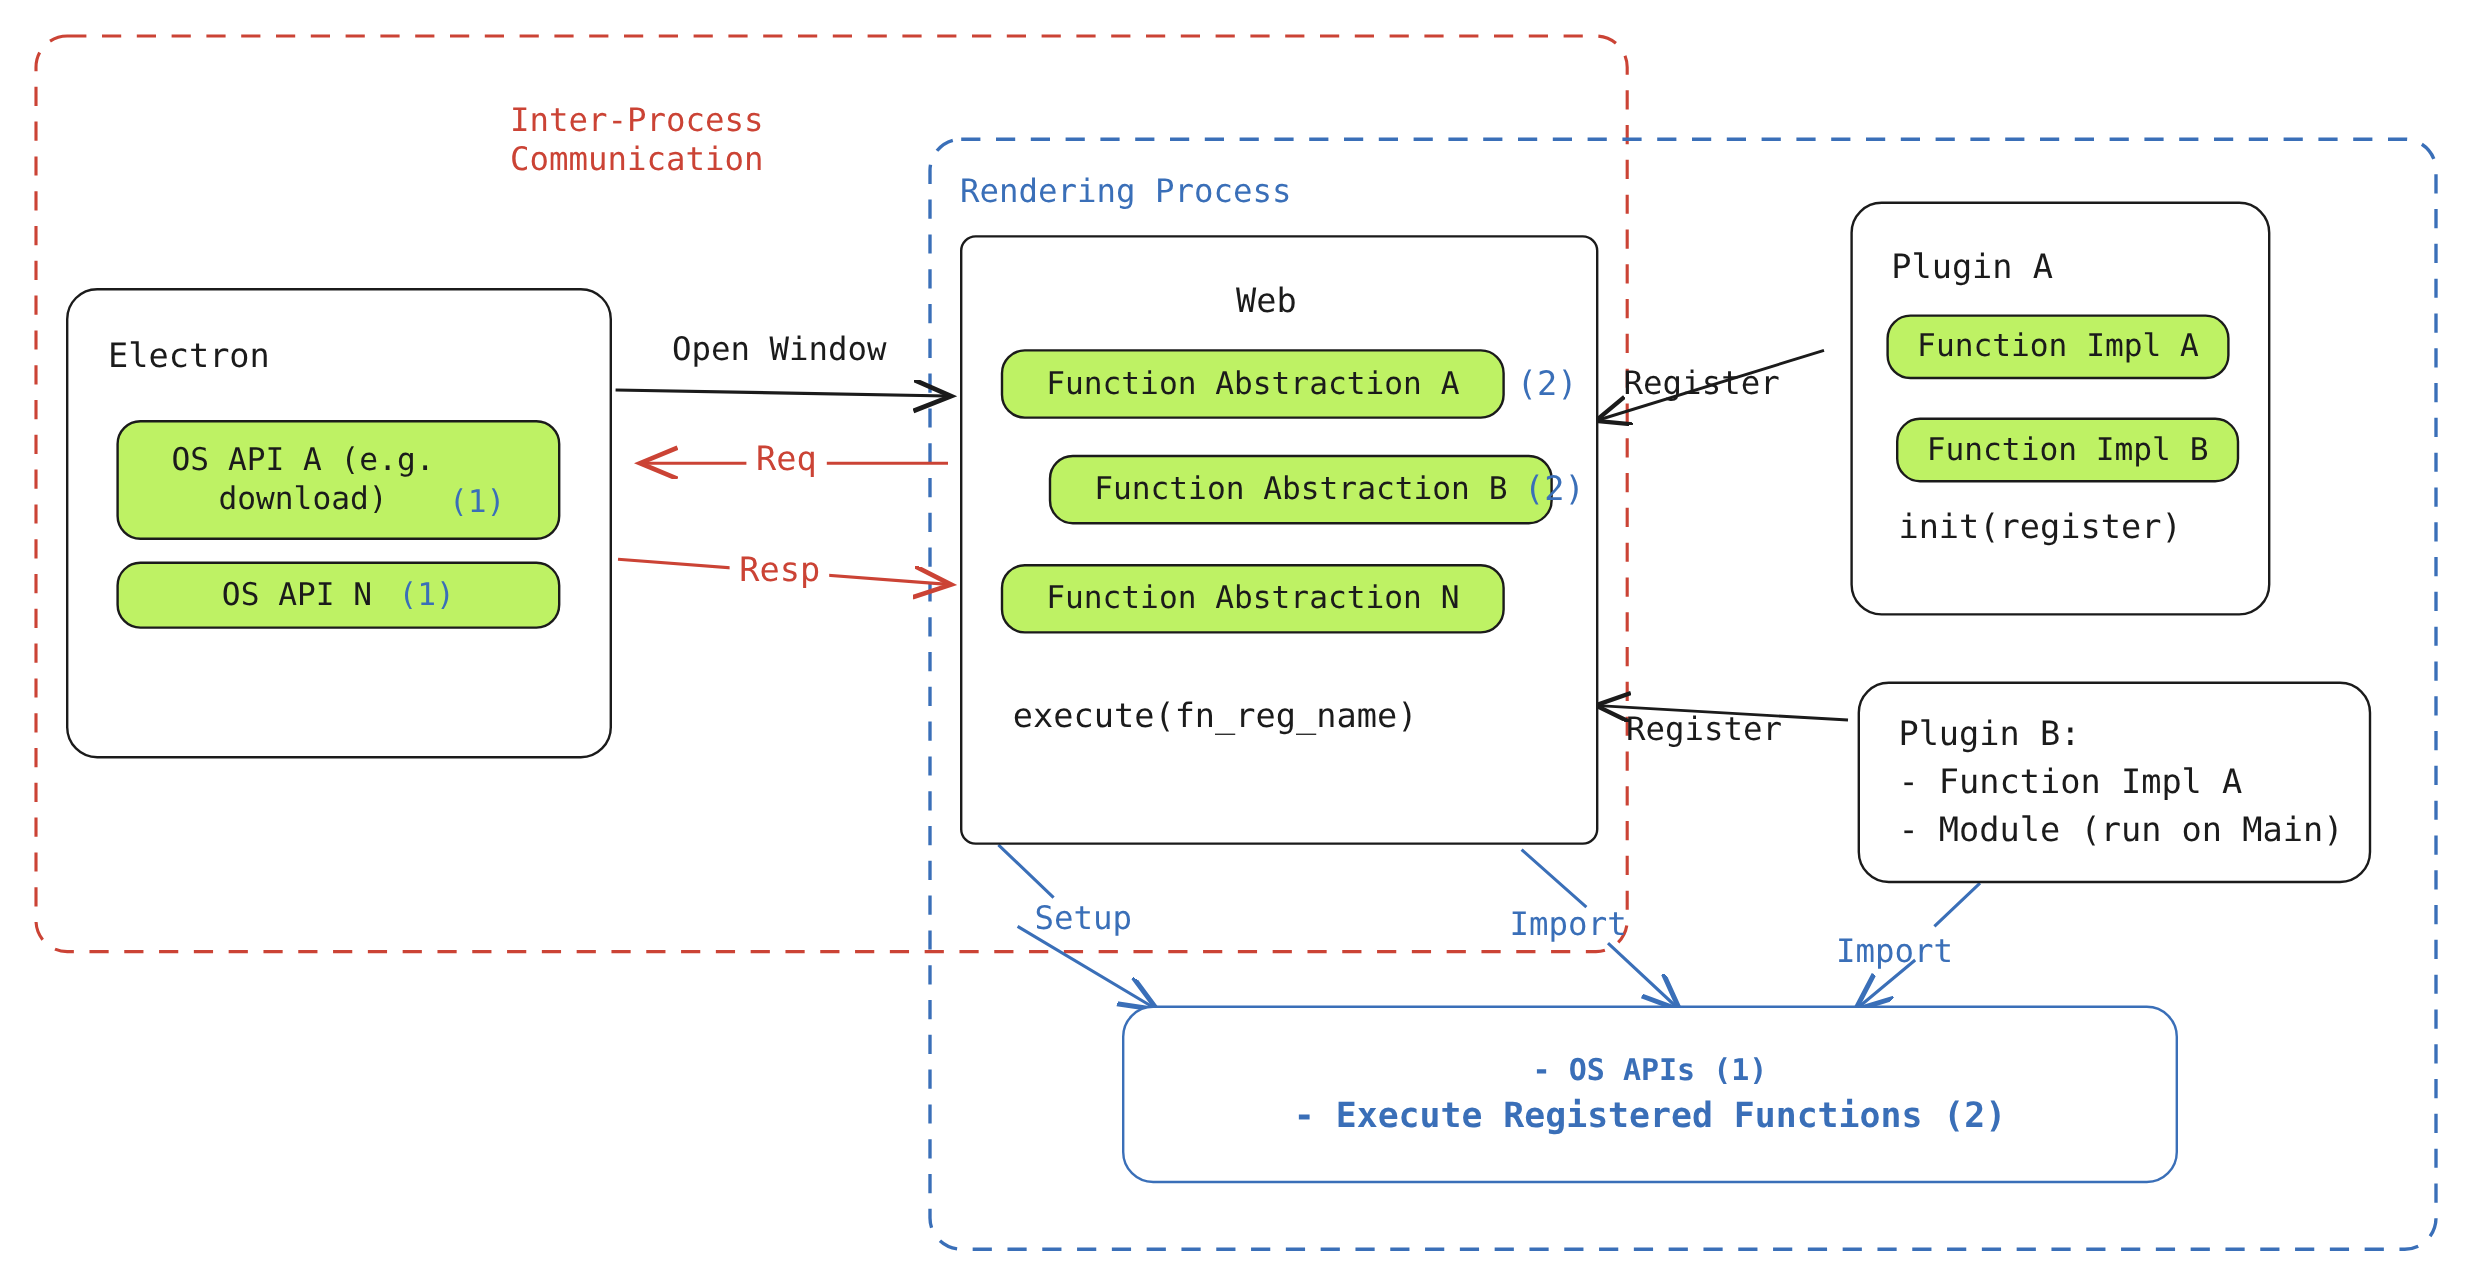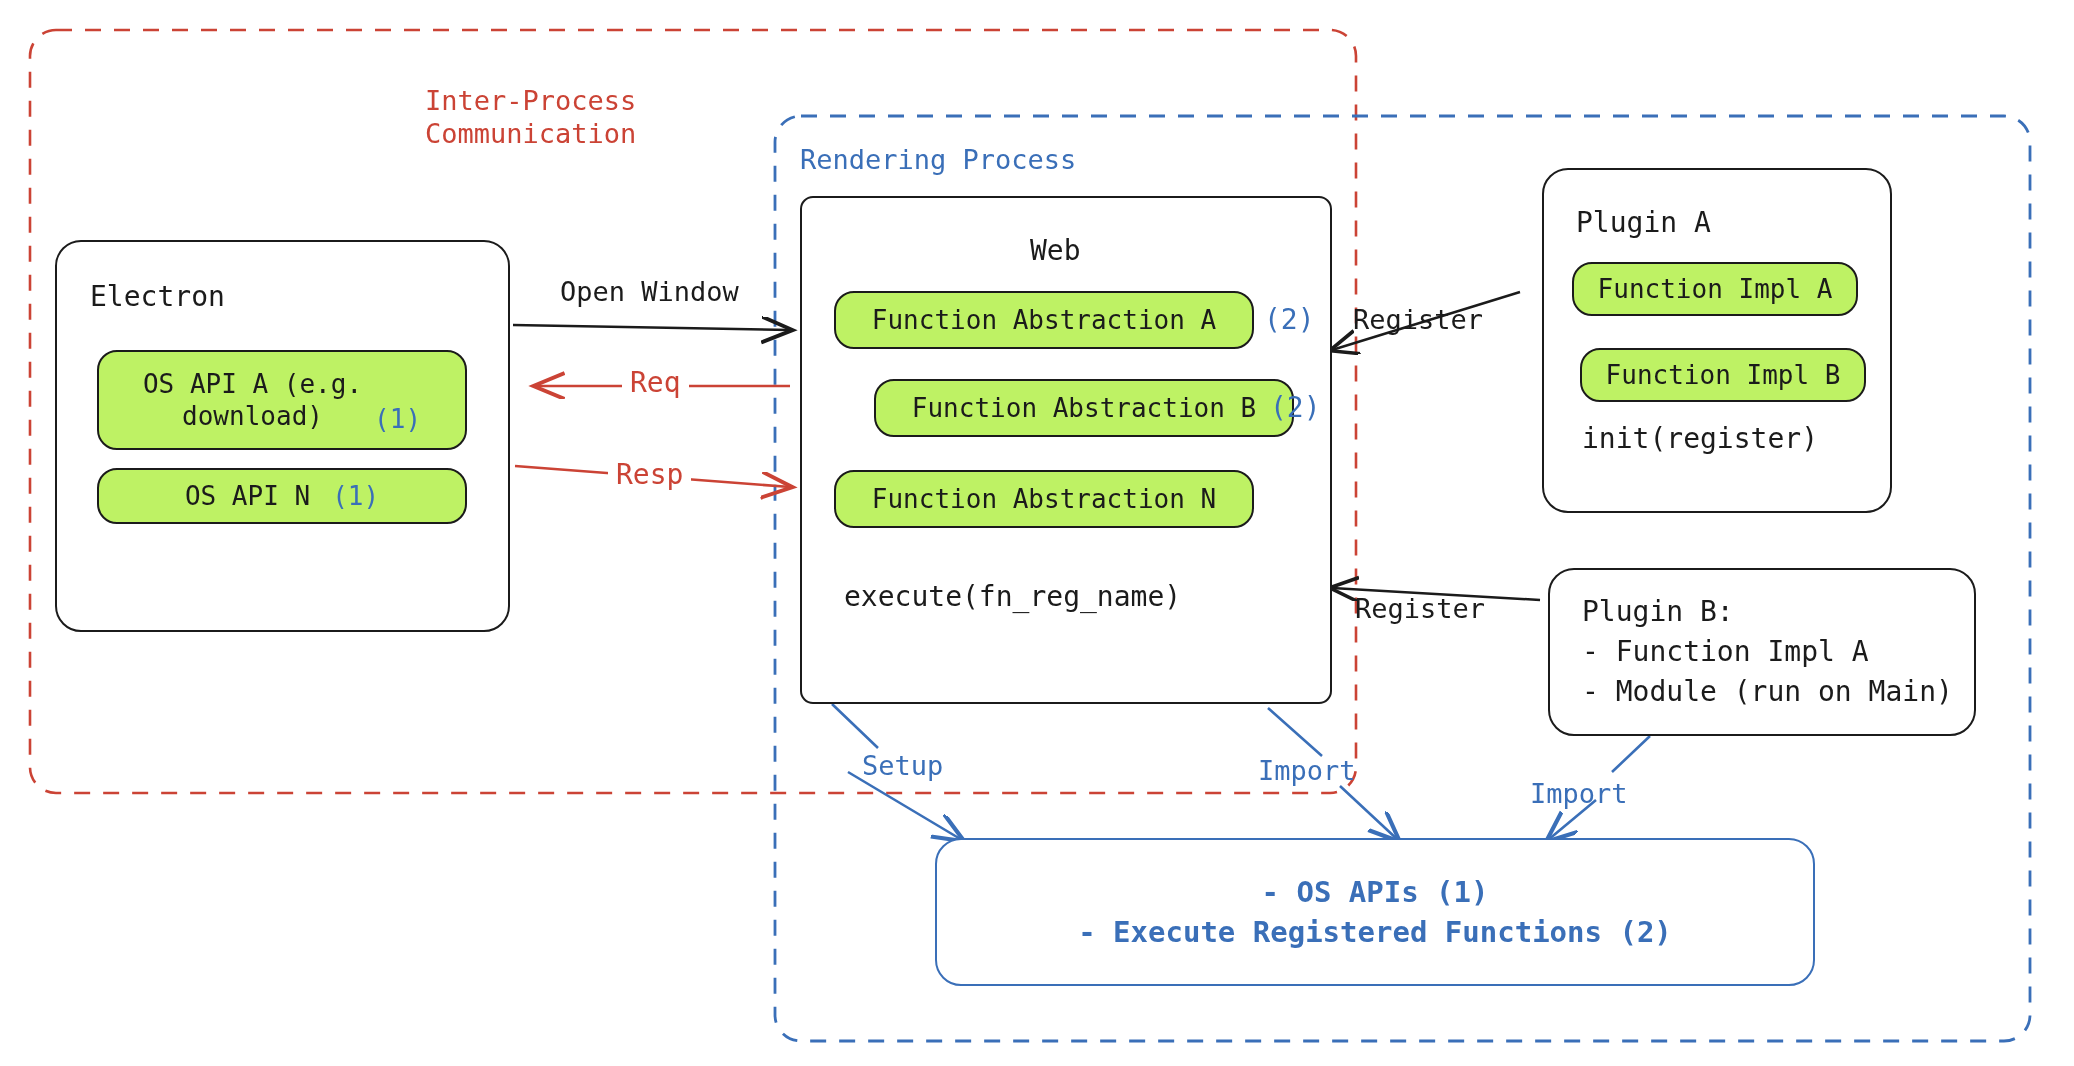--- a/index.html
+++ b/index.html
@@ -124,17 +124,17 @@
   </div>
 
   <div class="node solidbox" style="left:1548px;top:568px;width:428px;height:168px;
               display:flex;flex-direction:column;justify-content:center;padding-left:32px;">
     <div class="mono blk" style="font-size:28px;line-height:1.42;">Plugin B:</div>
     <div class="mono blk" style="font-size:28px;line-height:1.42;">- Function Impl A</div>
     <div class="mono blk" style="font-size:28px;line-height:1.42;">- Module (run on Main)</div>
   </div>
 
   <div class="node corebox" style="left:935px;top:838px;width:880px;height:148px;">
-    <div class="mono coreline" style="font-size:29px;text-align:center;">- OS APIs (1)</div>
+    <div class="mono coreline" style="font-size:25px;text-align:center;">- OS APIs (1)</div>
     <div class="mono coreline" style="font-size:29px;">- Execute Registered Functions (2)</div>
   </div>
 
 </div>
 
 </body></html>

